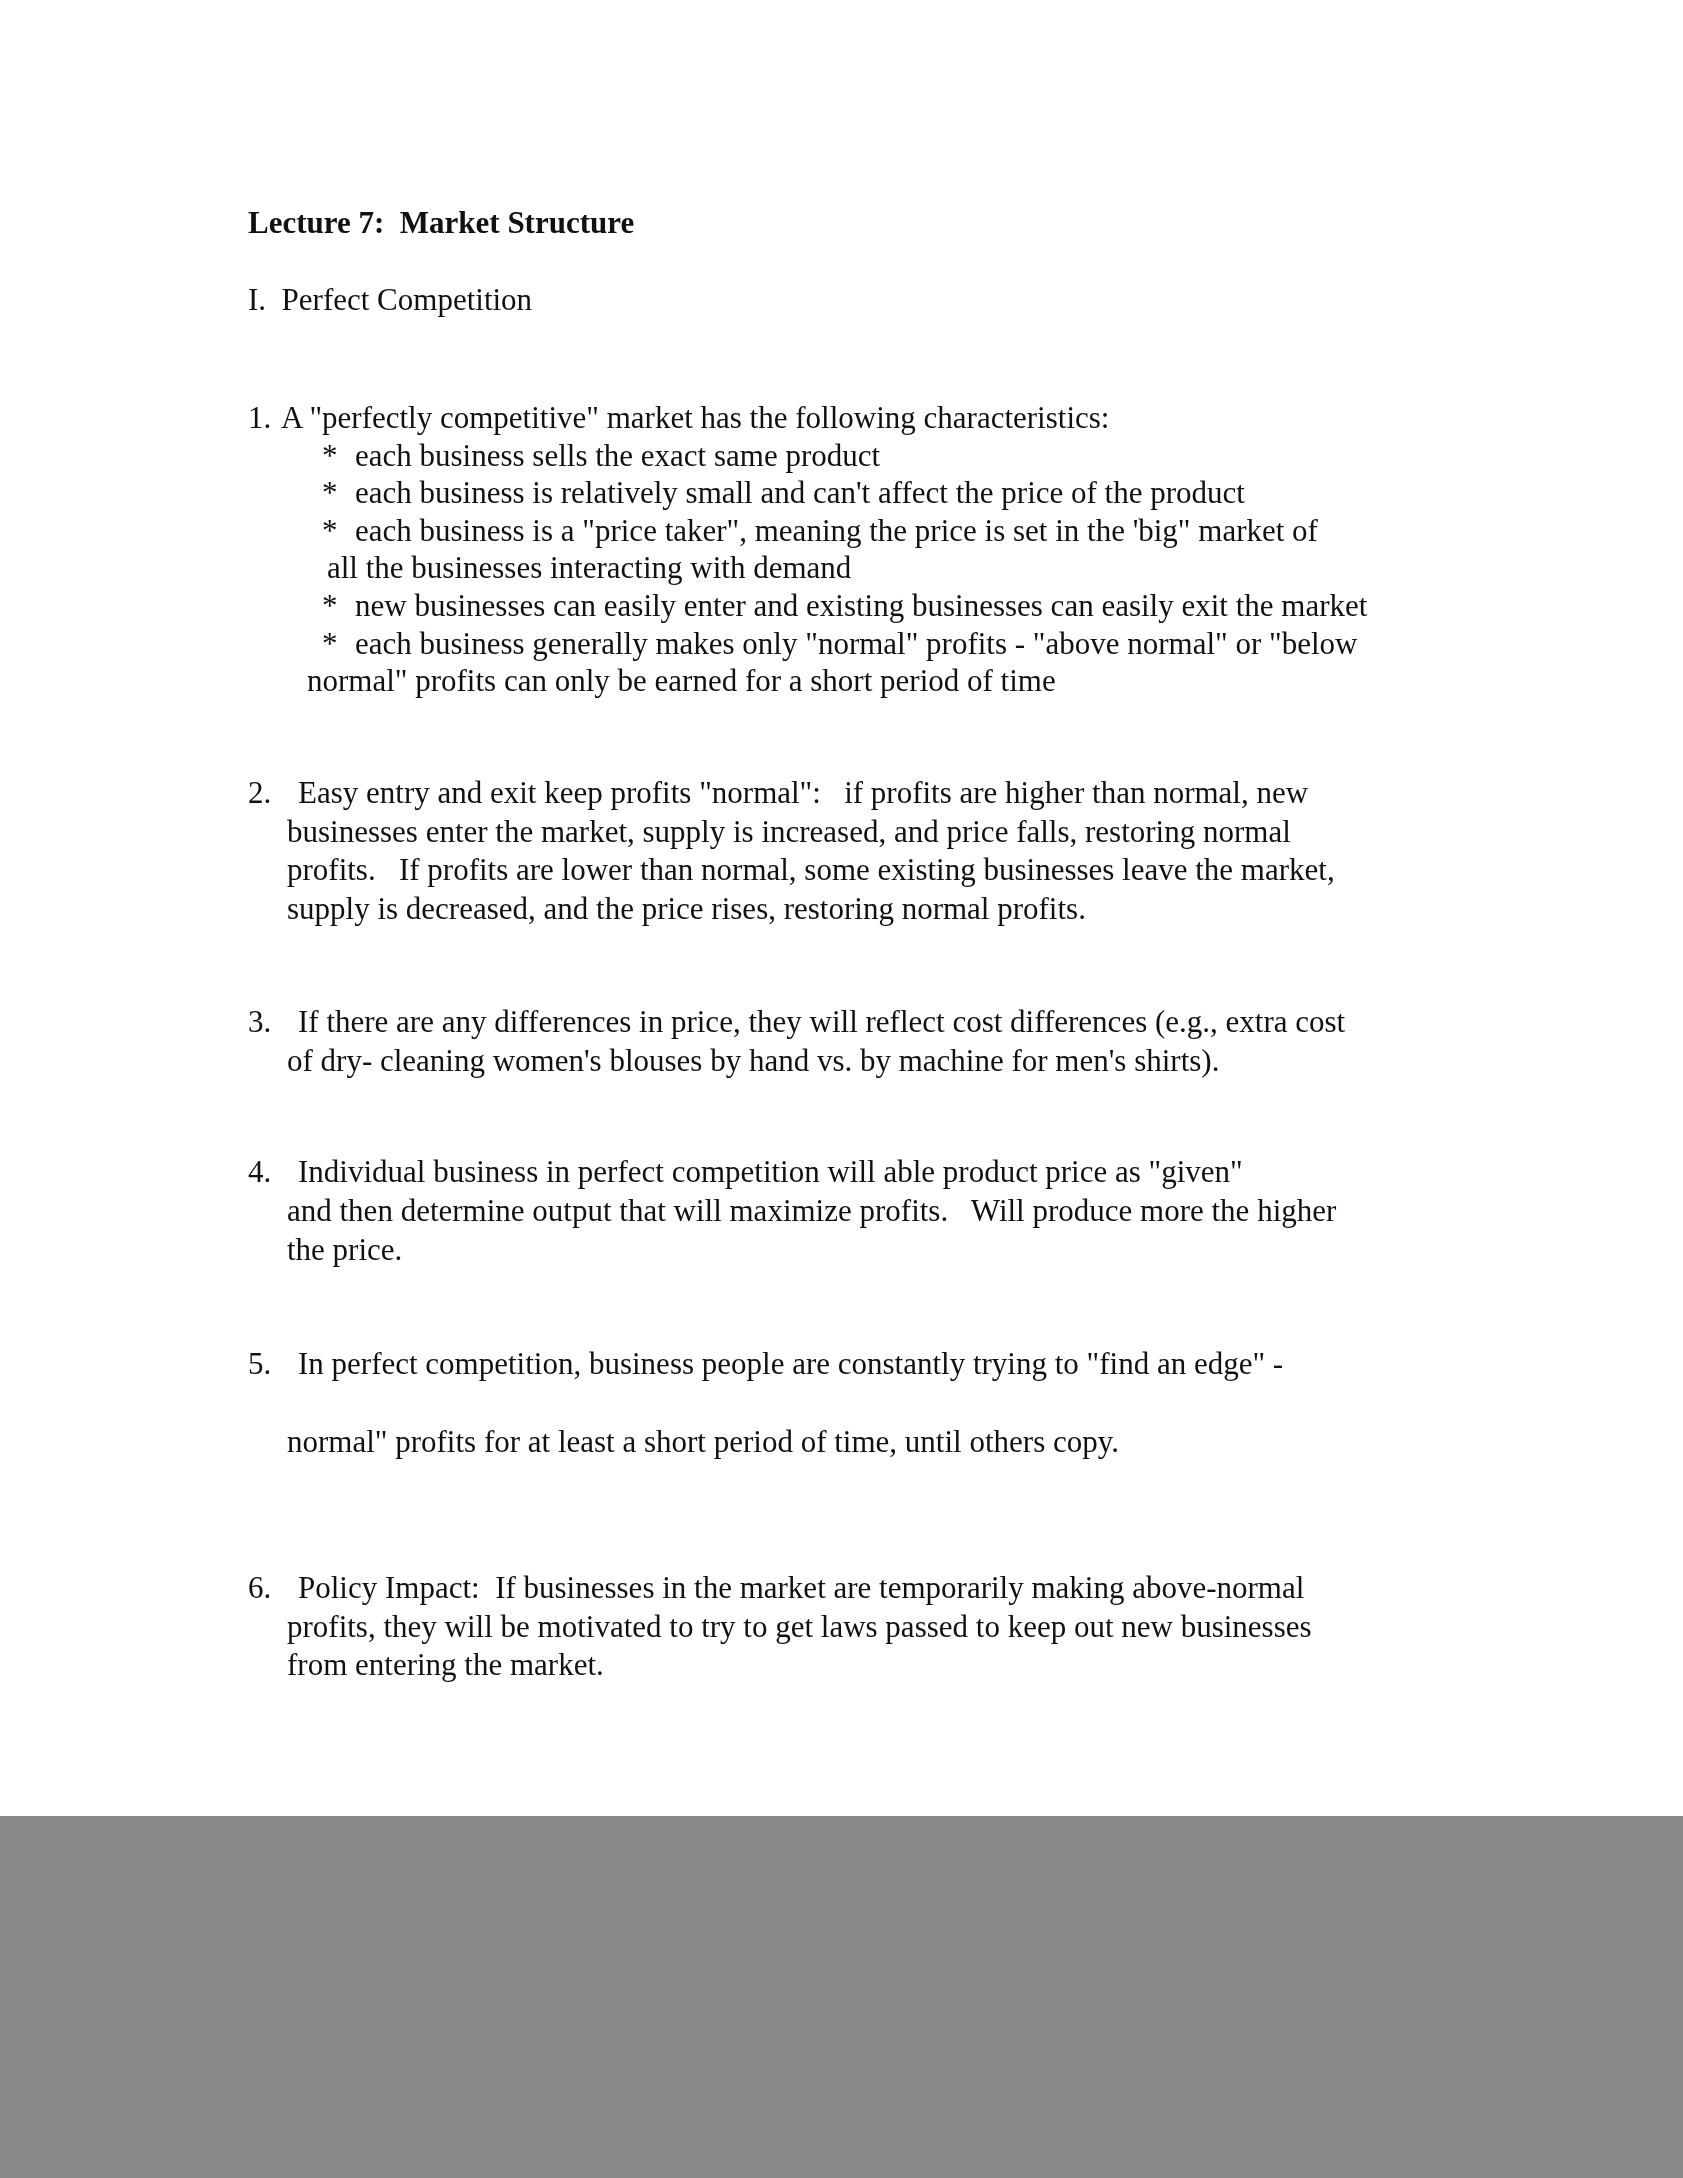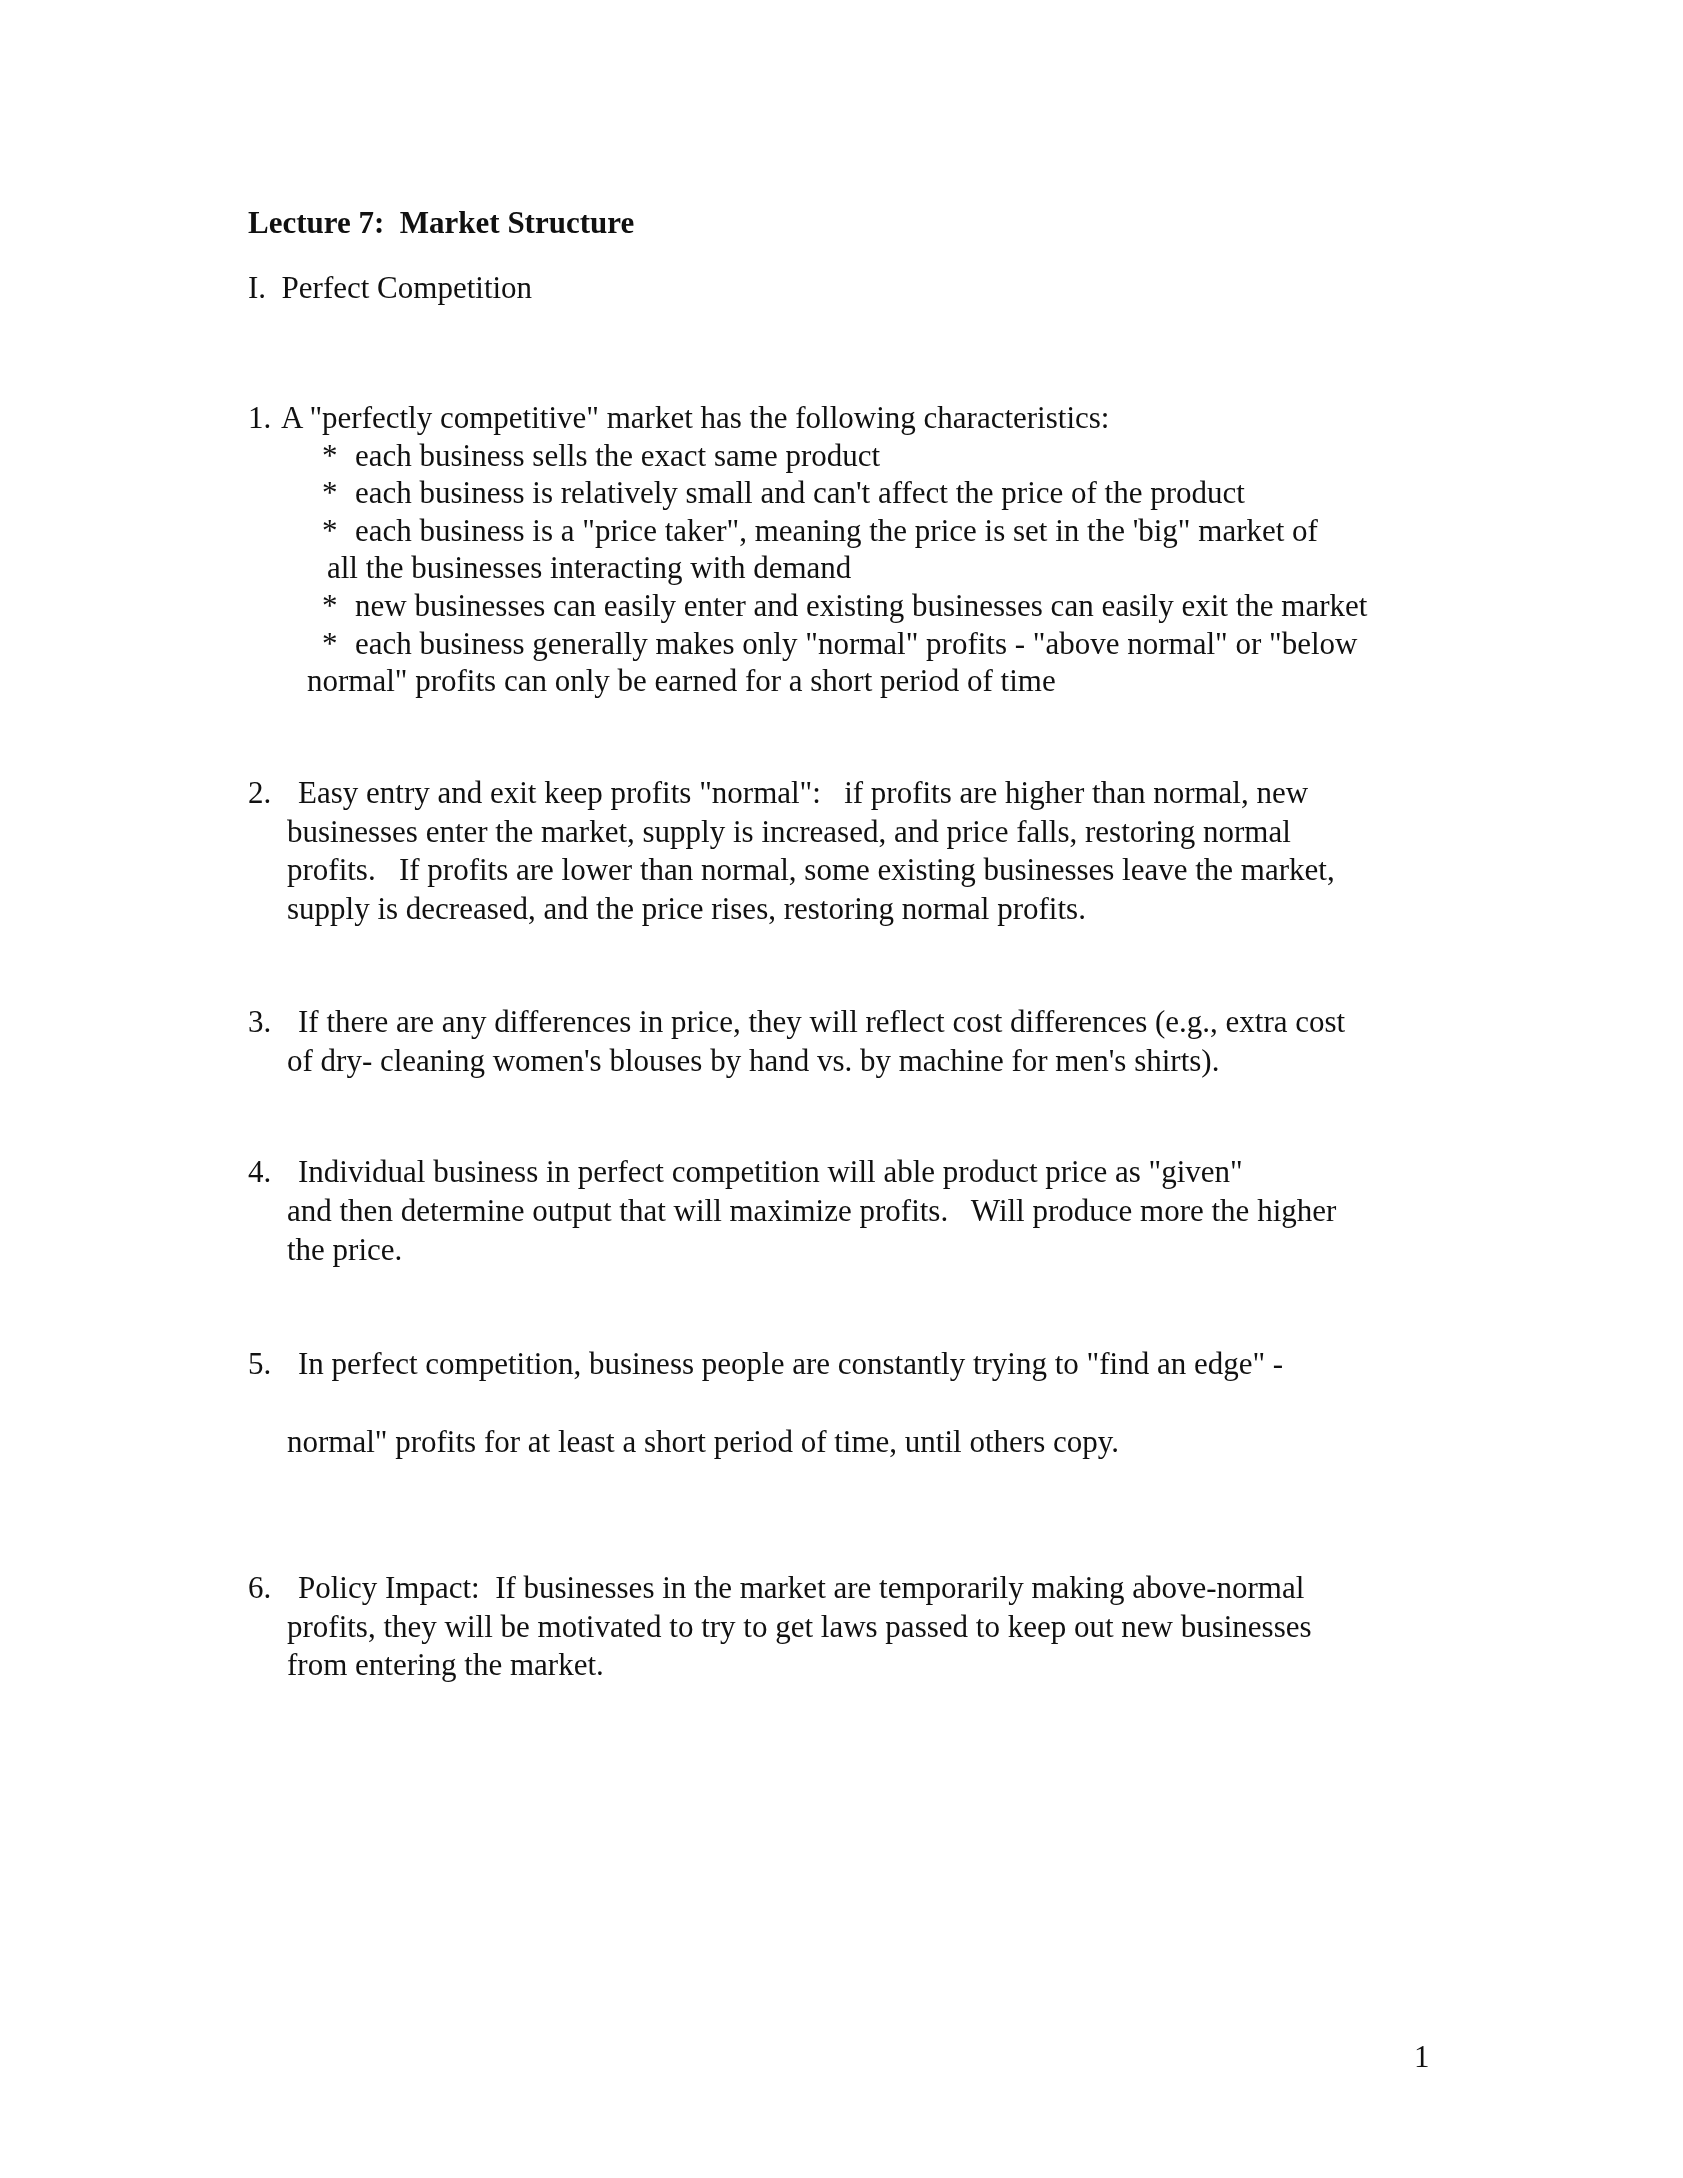--- a/index.html
+++ b/index.html
@@ -1,19 +1,19 @@
 <!DOCTYPE html>
 <html><head>
 <meta charset="utf-8">
 <style>
   html, body { margin: 0; padding: 0; background: #888; }
   .page {
     position: relative;
     width: 1683px;
-    height: 2178px;
+    height: 1816px;
     background: #ffffff;
     font-family: "Liberation Serif", "DejaVu Serif", serif;
     color: #111111;
     overflow: hidden;
   }
   .line {
     position: absolute;
     left: 248px;
     font-size: 31px;
     line-height: 39px;
@@ -32,21 +32,21 @@
   .cont80 { left: 327px; }
   .pagenum { left: 1414px; font-size: 31px; }
 </style>
 </head>
 <body>
 
 <div class="page">
 
   <div class="line title" style="top:203px">Lecture 7:  Market Structure</div>
 
-  <div class="line" style="top:268px">I.  Perfect Competition</div>
+  <div class="line" style="top:280px">I.  Perfect Competition</div>
 
   <div class="line" style="top:398px"><span class="num-tight">1.</span><span>A "perfectly competitive" market has the following characteristics:</span></div>
 
   <div class="line bullet-line" style="top:436px"><span class="star">*</span><span>each business sells the exact same product</span></div>
 
   <div class="line bullet-line" style="top:473px"><span class="star">*</span><span>each business is relatively small and can't affect the price of the product</span></div>
 
   <div class="line bullet-line" style="top:511px"><span class="star">*</span><span>each business is a "price taker", meaning the price is set in the 'big" market of</span></div>
   <div class="line cont80" style="top:548px">all the businesses interacting with demand</div>
 

